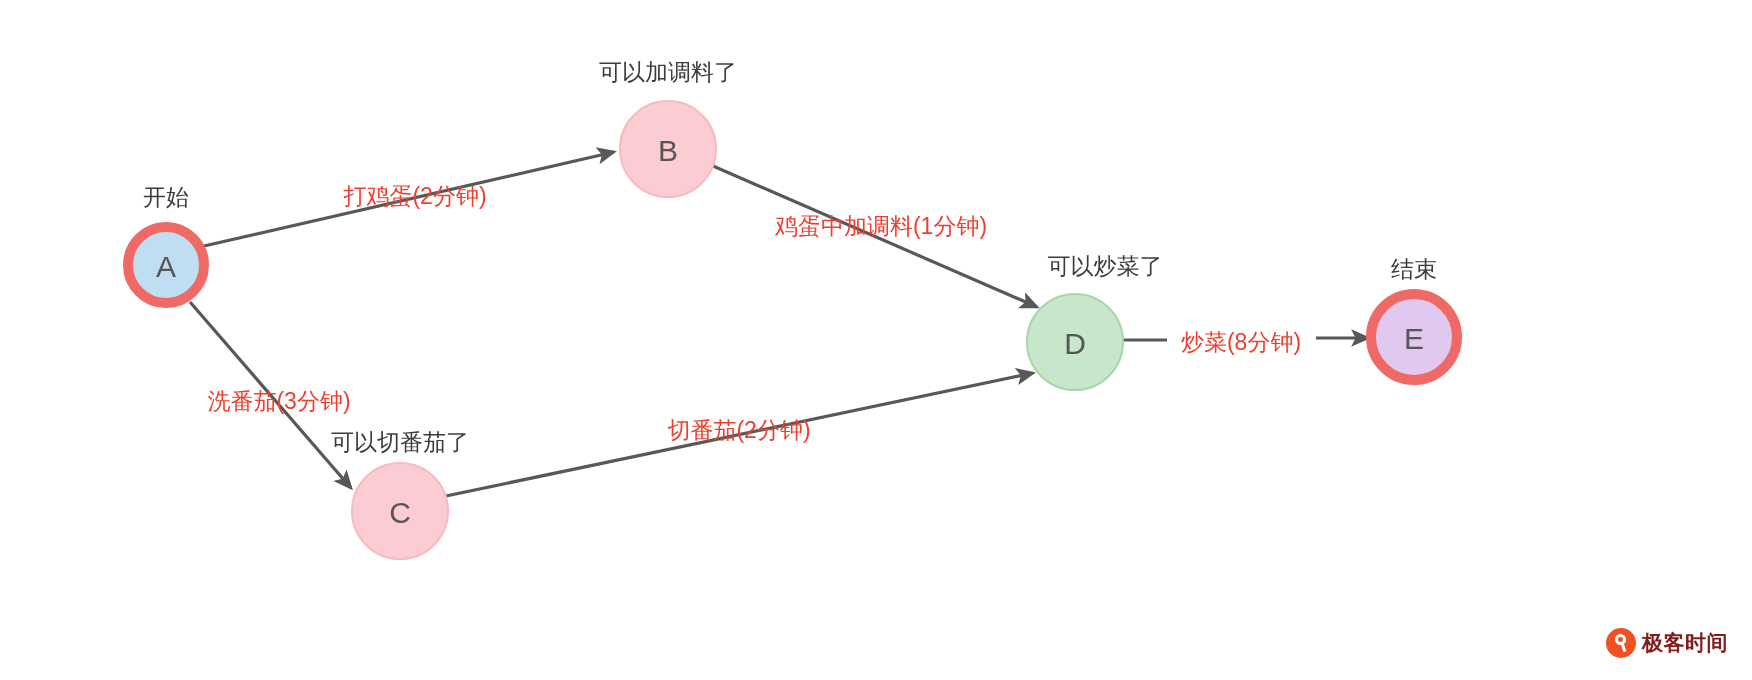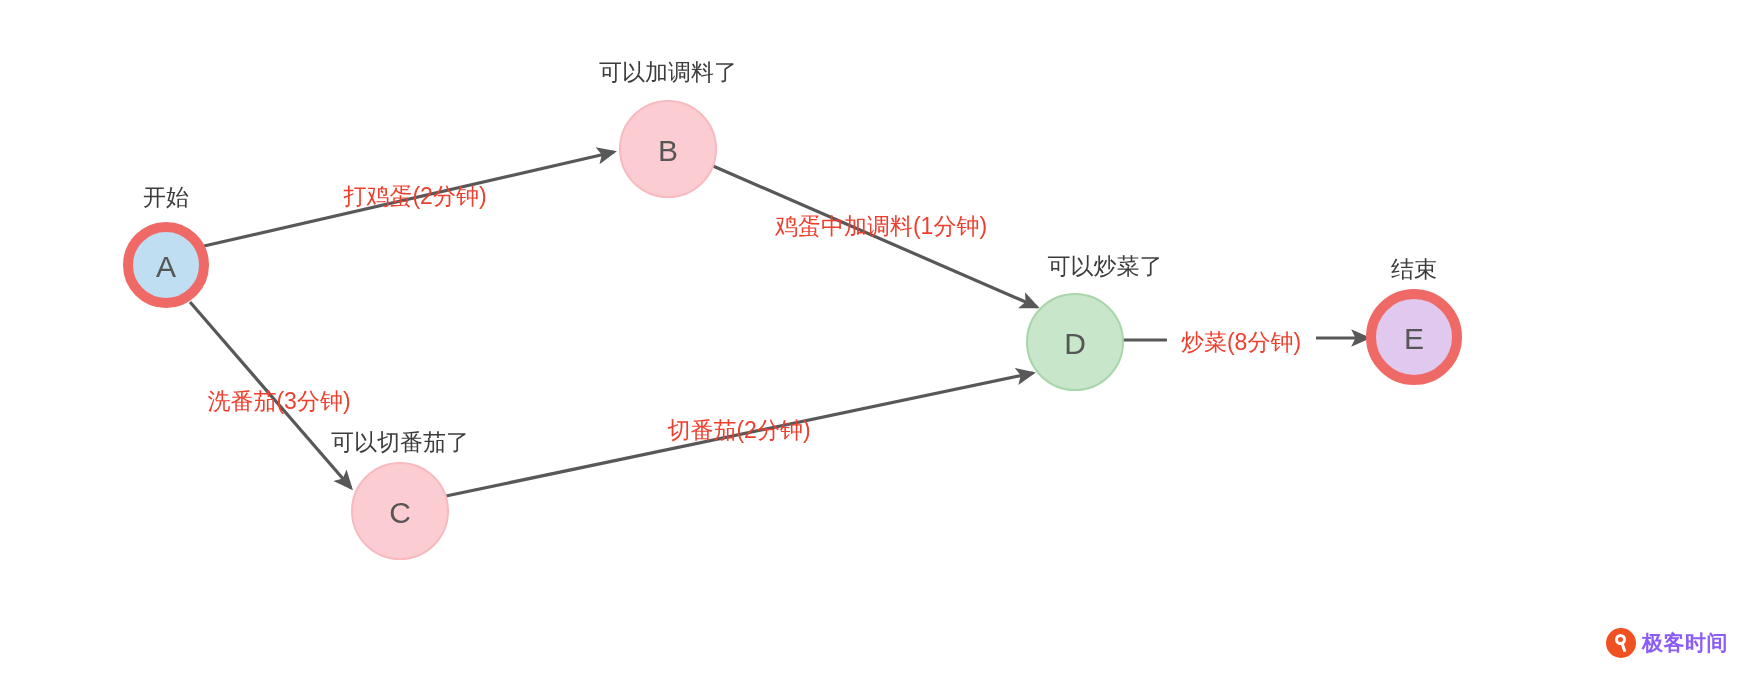--- a/index.html
+++ b/index.html
@@ -86,21 +86,21 @@
     left: 16px;
     top: 15px;
     width: 3px;
     height: 9px;
     background: #ffffff;
     transform: rotate(-18deg);
   }
   .wm-text {
     font-family: "Liberation Sans", "DejaVu Sans", sans-serif;
     font-size: 21px;
-    color: #8b5cf6;
+    color: #7f1d1d;
     font-weight: bold;
     letter-spacing: 0.5px;
   }
 </style>
 </head>
 <body>
 
 <div id="stage">
 
   <svg id="graph" viewBox="0 0 1752 680">

